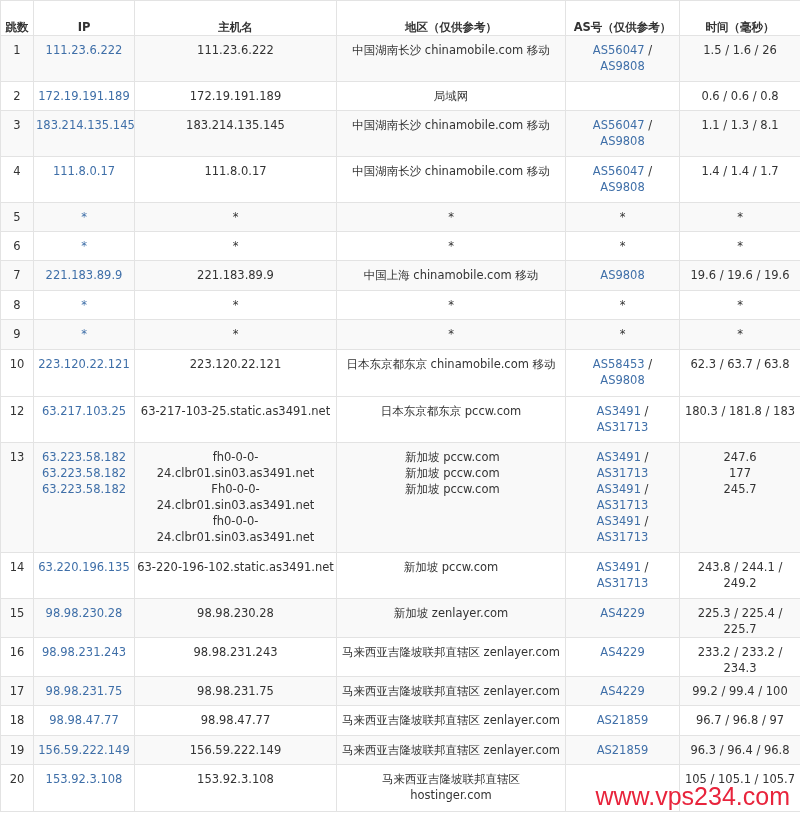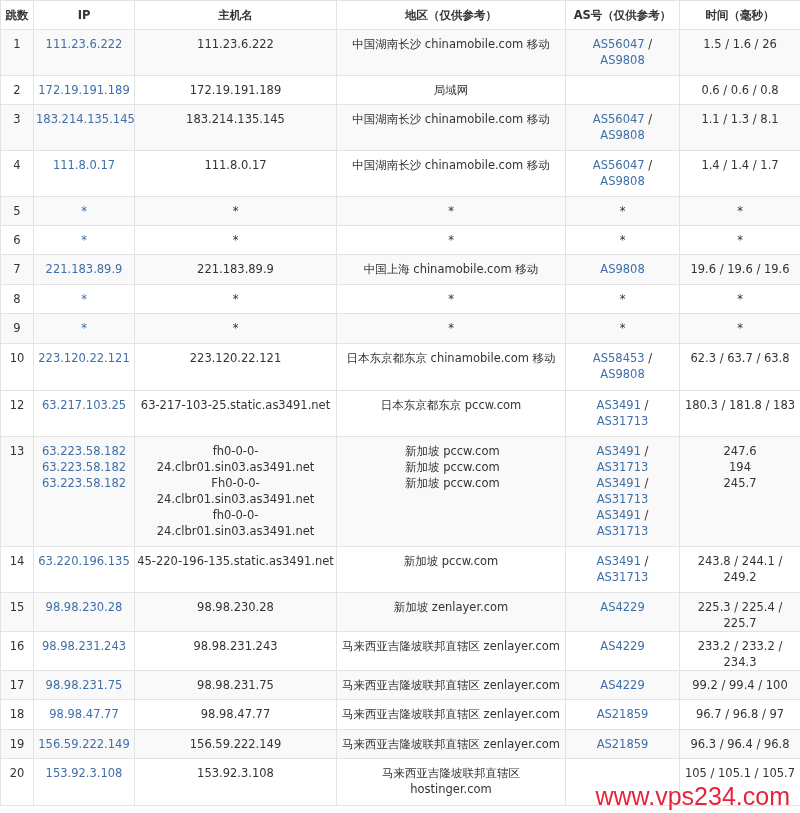--- a/index.html
+++ b/index.html
@@ -1,20 +1,20 @@
 <!DOCTYPE html>
 <html><head>
 <meta charset="utf-8">
 <style>
   html, body { margin: 0; padding: 0; background: #ffffff; }
   body { width: 800px; height: 813px; overflow: hidden; position: relative;
          font-family: "DejaVu Sans", "Liberation Sans", sans-serif; font-size: 11.5px; color: #333333; }
   table { border-collapse: collapse; width: 800px; table-layout: fixed; }
   th, td { border: 1px solid #e3e3e3; text-align: center; vertical-align: top; padding: 6px 2px 0 2px; line-height: 16px; }
-  th { font-weight: bold; height: 29px; box-sizing: border-box; padding-top: 6px; color: #333; }
+  th { font-weight: bold; height: 29px; box-sizing: border-box; padding-top: 18px; color: #333; }
   tr.odd td { background: #f9f9f9; }
   tr.even td { background: #ffffff; }
   td.ip { color: #3f6fa8; }
   td.hop { color: #333; }
   .asn { color: #3f6fa8; }
   .asn-sep { color: #333; }
   .line { display: block; }
   .watermark { position: absolute; right: 10px; bottom: 2px; font-family: "Liberation Sans", sans-serif;
                font-size: 25px; color: #e8243c; letter-spacing: 0px; text-align: right; }
   col.c0 { width: 33px; } col.c1 { width: 101px; } col.c2 { width: 202px; }
@@ -265,31 +265,31 @@
         <td>
           <span class="line"><span class="asn">AS3491</span><span class="asn-sep"> /</span></span>
           <span class="line"><span class="asn">AS31713</span><span class="asn-sep"></span></span>
           <span class="line"><span class="asn">AS3491</span><span class="asn-sep"> /</span></span>
           <span class="line"><span class="asn">AS31713</span><span class="asn-sep"></span></span>
           <span class="line"><span class="asn">AS3491</span><span class="asn-sep"> /</span></span>
           <span class="line"><span class="asn">AS31713</span><span class="asn-sep"></span></span>
         </td>
         <td>
           <span class="line">247.6</span>
-          <span class="line">194</span>
+          <span class="line">177</span>
           <span class="line">245.7</span>
         </td>
       </tr>
       <tr class="even" style="height: 46px; margin-top: 40px;">
         <td class="hop">14</td>
         <td class="ip">
           <span class="line">63.220.196.135</span>
         </td>
         <td>
-          <span class="line">45-220-196-135.static.as3491.net</span>
+          <span class="line">63-220-196-102.static.as3491.net</span>
         </td>
         <td>
           <span class="line">新加坡 pccw.com</span>
         </td>
         <td>
           <span class="line"><span class="asn">AS3491</span><span class="asn-sep"> /</span></span>
           <span class="line"><span class="asn">AS31713</span><span class="asn-sep"></span></span>
         </td>
         <td>
           <span class="line">243.8 / 244.1 / 249.2</span>

